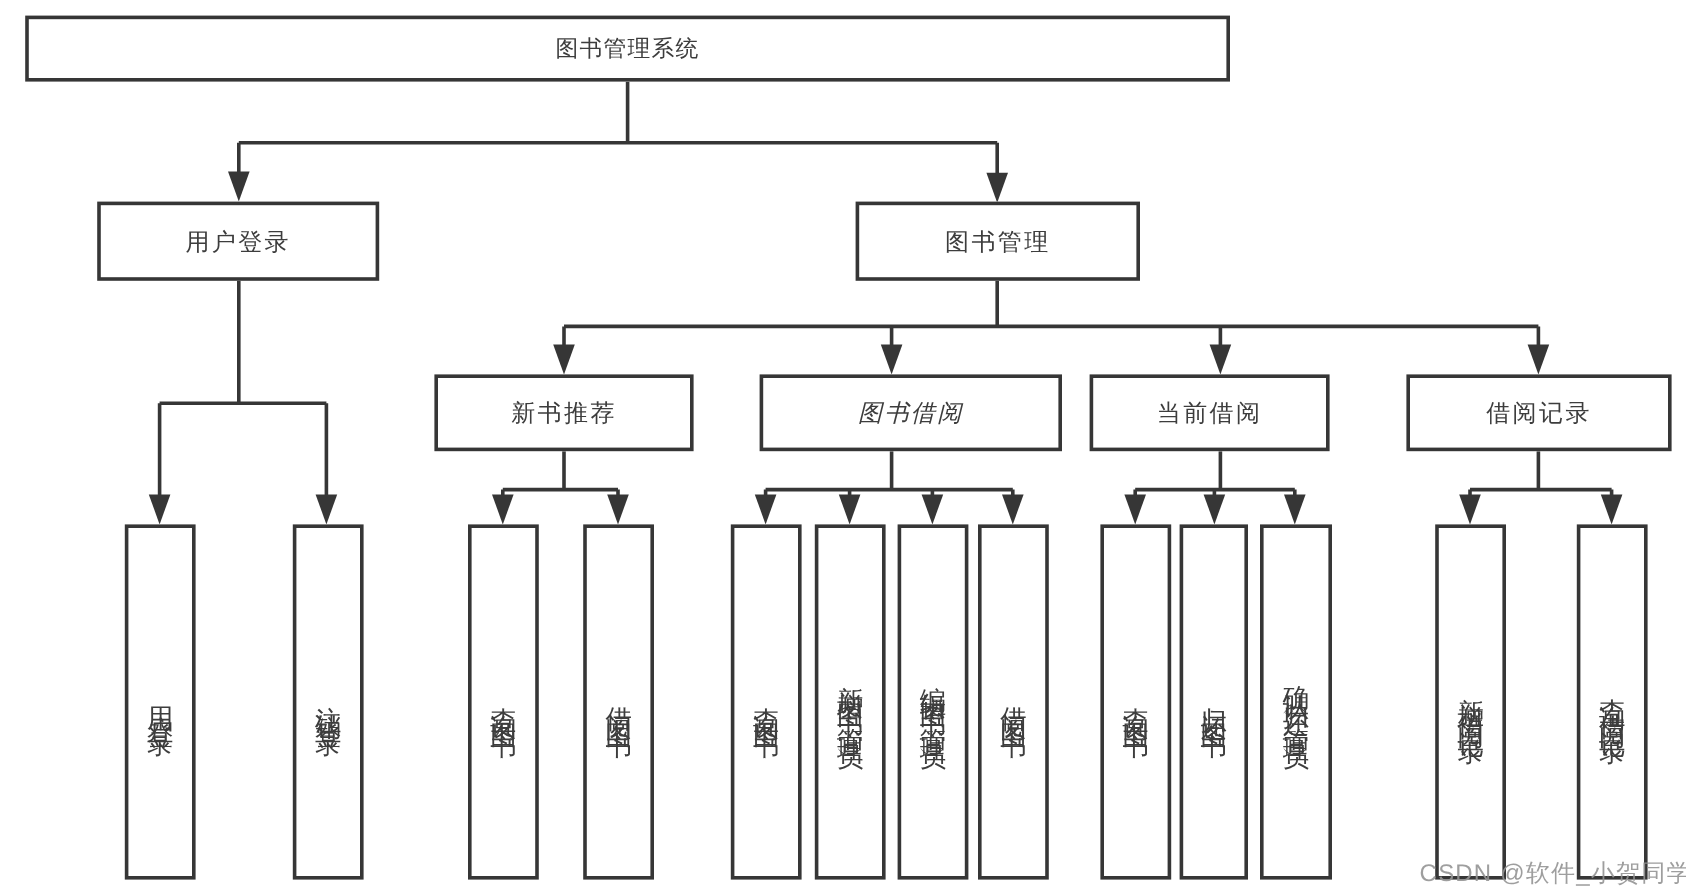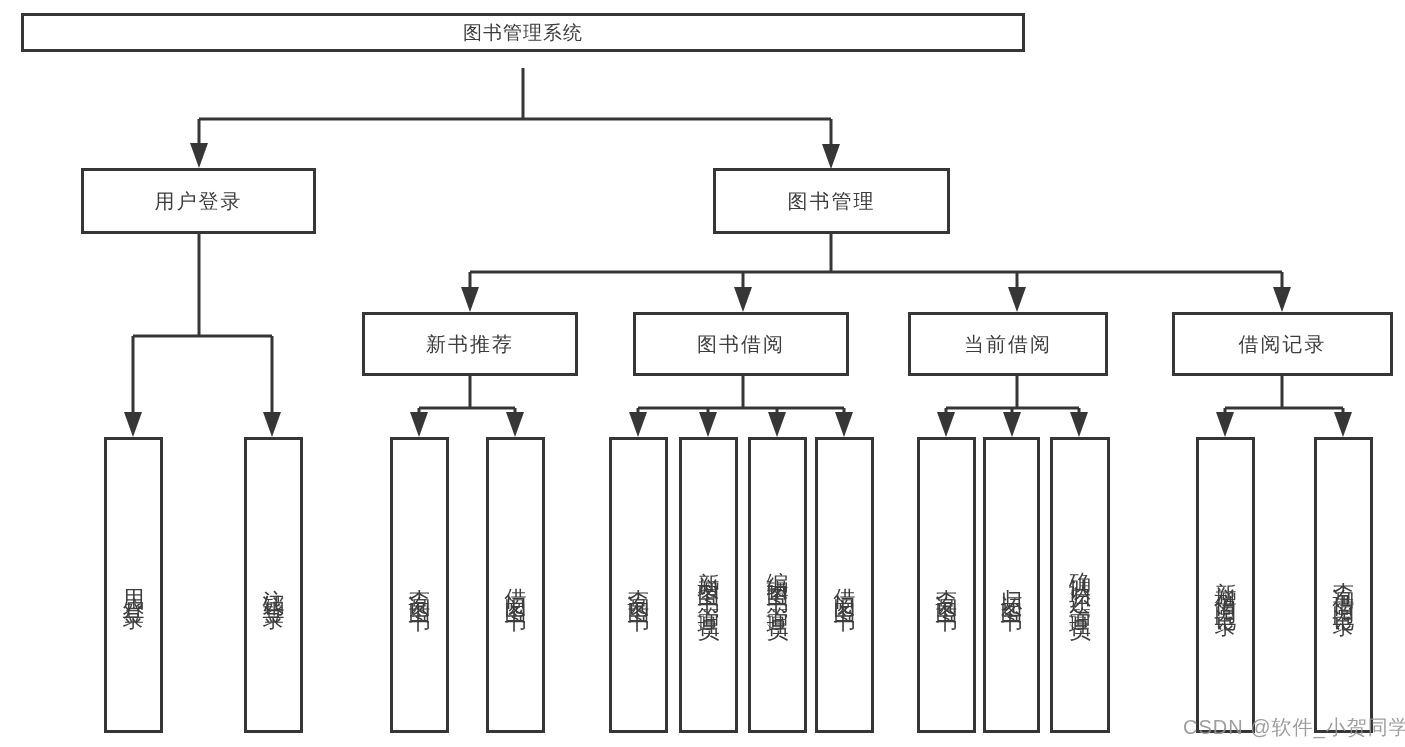--- a/index.html
+++ b/index.html
@@ -101,27 +101,27 @@
       <polygon points="768,412 786,412 777,437"></polygon>
       <polygon points="835,412 853,412 844,437"></polygon>
       <polygon points="937,412 955,412 946,437"></polygon>
       <polygon points="1003,412 1021,412 1012,437"></polygon>
       <polygon points="1070,412 1088,412 1079,437"></polygon>
       <polygon points="1216,412 1234,412 1225,437"></polygon>
       <polygon points="1334,412 1352,412 1343,437"></polygon>
     </g>
   </svg>
 
-  <div class="node root" style="left:21px; top:13px; width:1004px; height:39px;">图书管理系统</div>
+  <div class="node root" style="left:21px; top:13px; width:1004px; height:55px;">图书管理系统</div>
 
   <div class="node" style="left:81px; top:168px; width:235px; height:66px;">用户登录</div>
   <div class="node" style="left:713px; top:168px; width:237px; height:66px;">图书管理</div>
 
   <div class="node" style="left:362px; top:312px; width:216px; height:64px;">新书推荐</div>
-  <div class="node" style="left:633px; top:312px; width:216px; height:64px;">图书借阅</div>
+  <div class="node" style="left:633px; top:312px; width:252px; height:64px;font-style:italic;">图书借阅</div>
   <div class="node" style="left:908px; top:312px; width:200px; height:64px;">当前借阅</div>
   <div class="node" style="left:1172px; top:312px; width:221px; height:64px;font-family:Liberation Serif, serif;">借阅记录</div>
 
   <div class="leaf" style="left:104px;">
     <span>用户登录</span>
   </div>
   <div class="leaf" style="left:244px;">
     <span>注销登录</span>
   </div>
 

